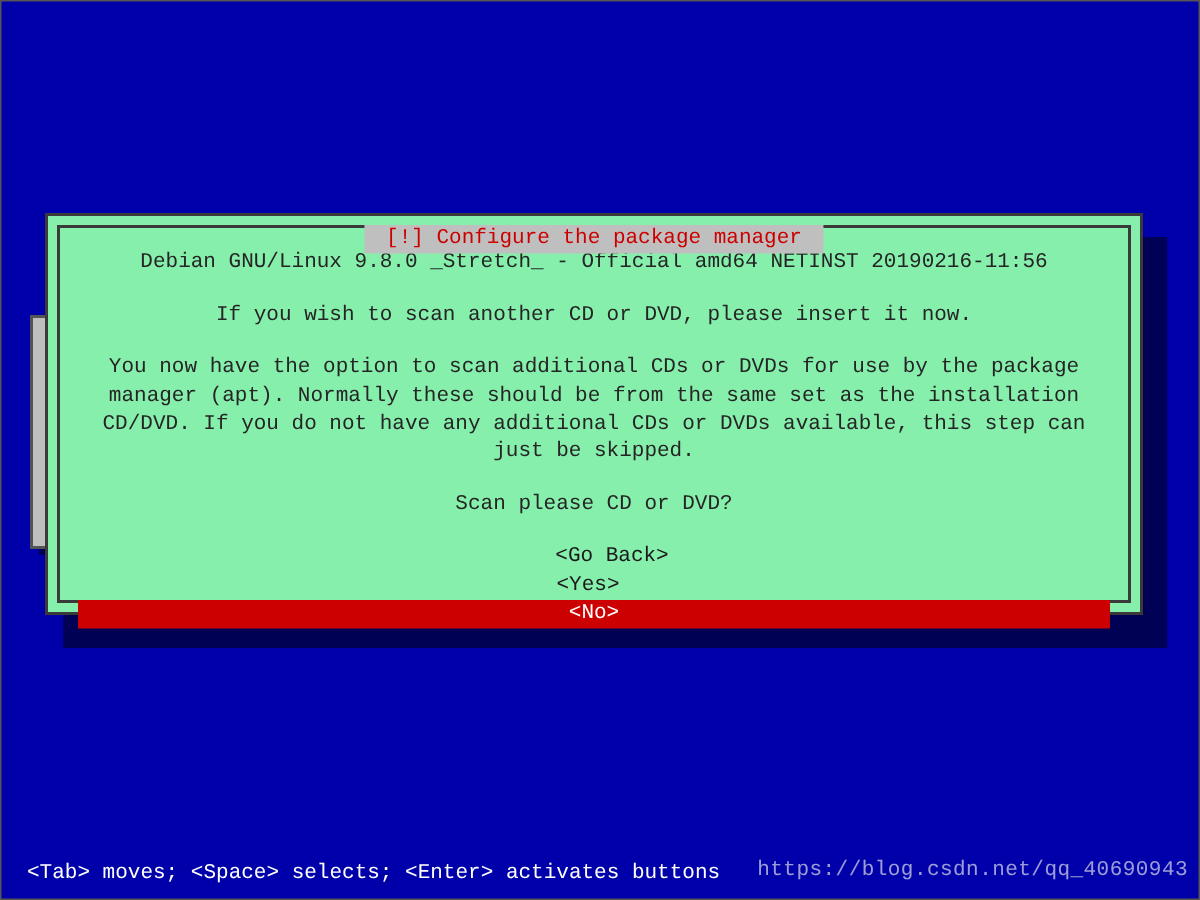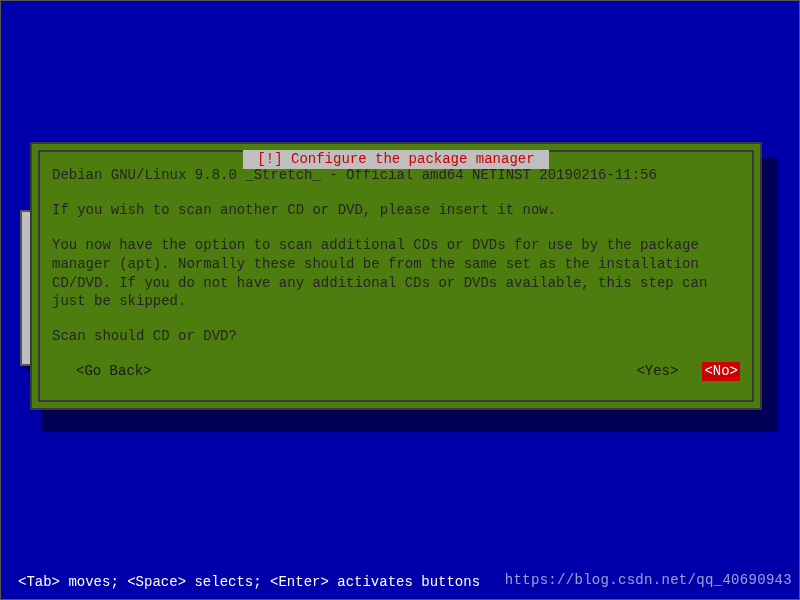--- a/index.html
+++ b/index.html
@@ -47,25 +47,26 @@
     width: 40px;
     height: 152px;
     background: #000055;
   }
   .dialog {
     position: absolute;
     left: 30px;
     top: 142px;
     width: 732px;
     height: 268px;
-    background: #4d7c0f;
+    background: #86efac;
     border: 2px solid #3a3a3a;
     padding: 6px 8px;
     box-sizing: border-box;
     color: #1a1a1a;
+    text-align: center;
   }
   .dialog-inner {
     position: absolute;
     left: 6px;
     right: 6px;
     top: 6px;
     bottom: 6px;
     border: 2px solid #3a3a3a;
     padding: 14px 12px 10px 12px;
     box-sizing: border-box;
@@ -83,20 +84,21 @@
   }
   .body-text {
     color: #252525;
     white-space: normal;
   }
   .body-text .pblock { margin: 0 0 16px 0; }
   .body-text .pline  { margin: 0; }
   .button-row {
     display: flex;
     margin-top: 16px;
+    flex-direction: column;
   }
   .btn-go-back { margin-left: 24px; }
   .btn-spacer  { flex: 1; }
   .btn-yes     { margin-right: 24px; margin-left: 16px; }
   .btn-no {
     background: #cc0000;
     color: #fff;
     padding: 0 2px;
   }
   .status-bar {
@@ -134,21 +136,21 @@
 
   <div class="dialog">
     <div class="dialog-inner">
 
       <div class="title"> [!] Configure the package manager </div>
 
       <div class="body-text">
         <p class="pblock">Debian GNU/Linux 9.8.0 _Stretch_ - Official amd64 NETINST 20190216-11:56</p>
         <p class="pblock">If you wish to scan another CD or DVD, please insert it now.</p>
         <p class="pblock">You now have the option to scan additional CDs or DVDs for use by the package manager (apt). Normally these should be from the same set as the installation CD/DVD. If you do not have any additional CDs or DVDs available, this step can just be skipped.</p>
-        <p class="pline">Scan should CD or DVD?</p>
+        <p class="pline">Scan please CD or DVD?</p>
       </div>
 
       <div class="button-row">
         <span class="btn-go-back">&lt;Go Back&gt;</span>
         <span class="btn-spacer"></span>
         <span class="btn-yes">&lt;Yes&gt;</span>
         <span class="btn-no">&lt;No&gt;</span>
       </div>
 
     </div>

